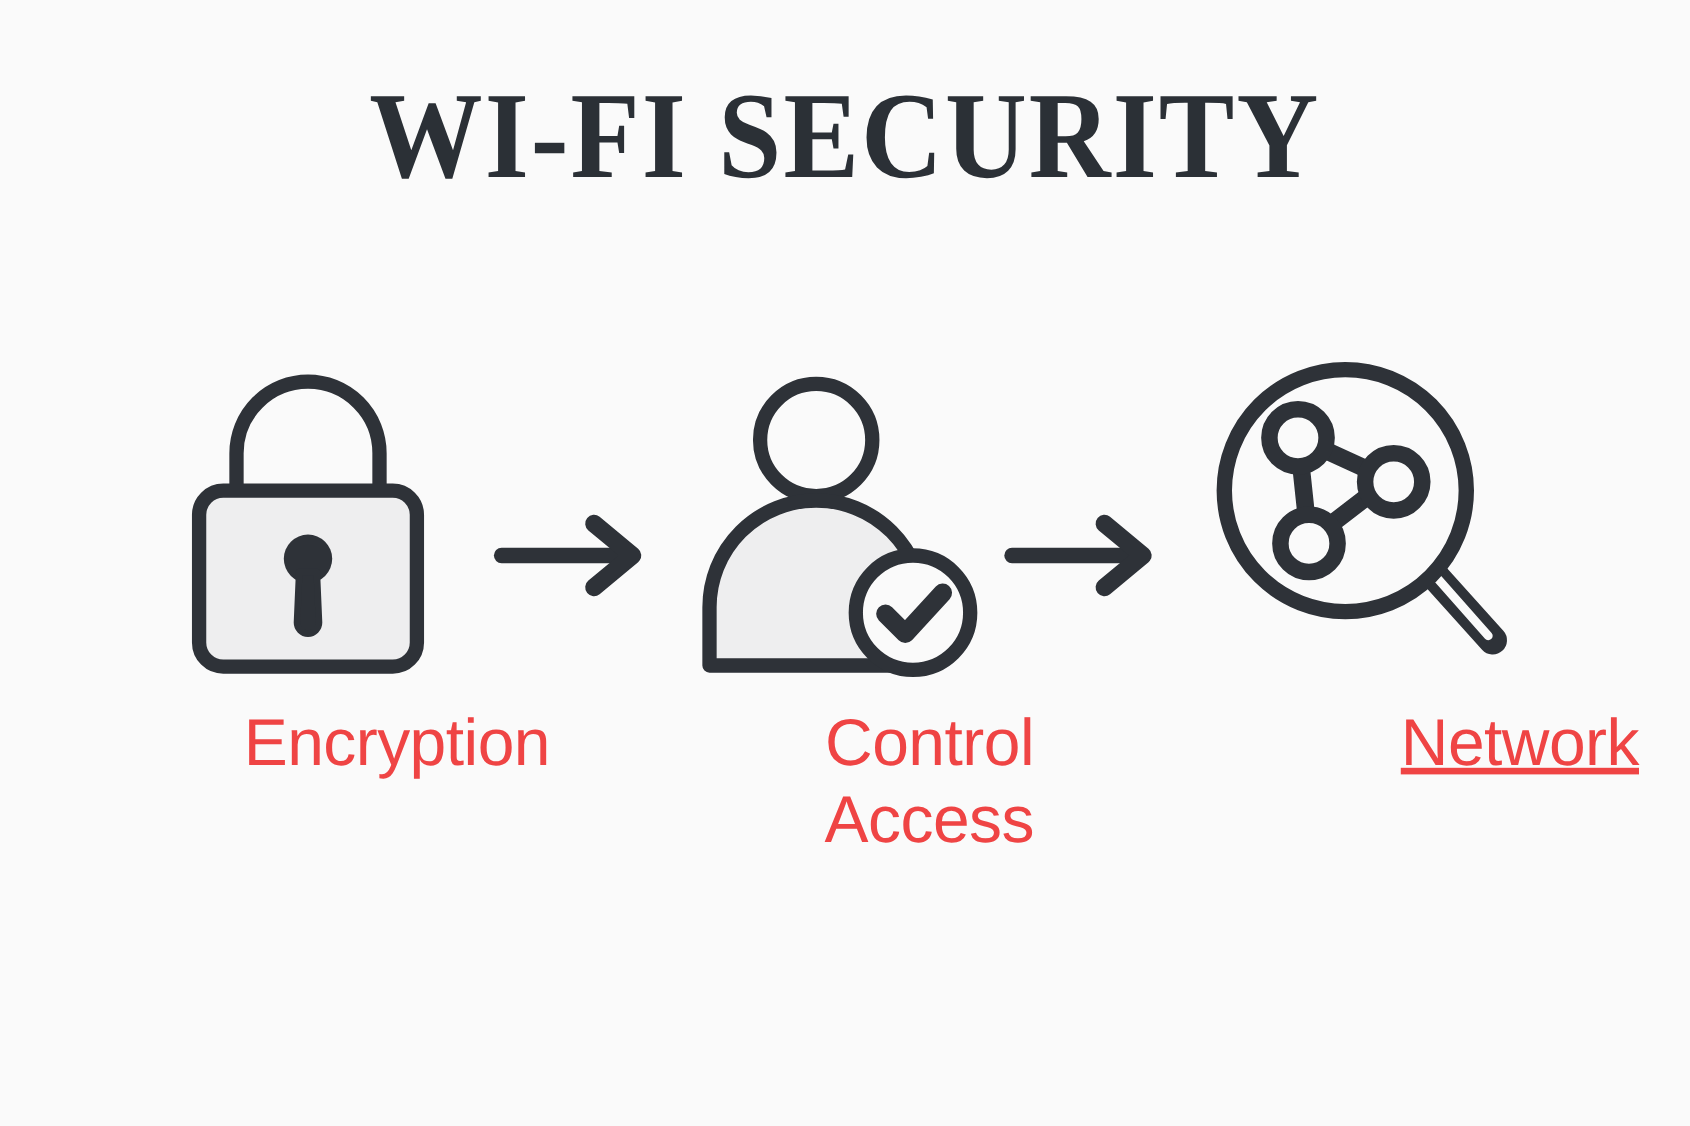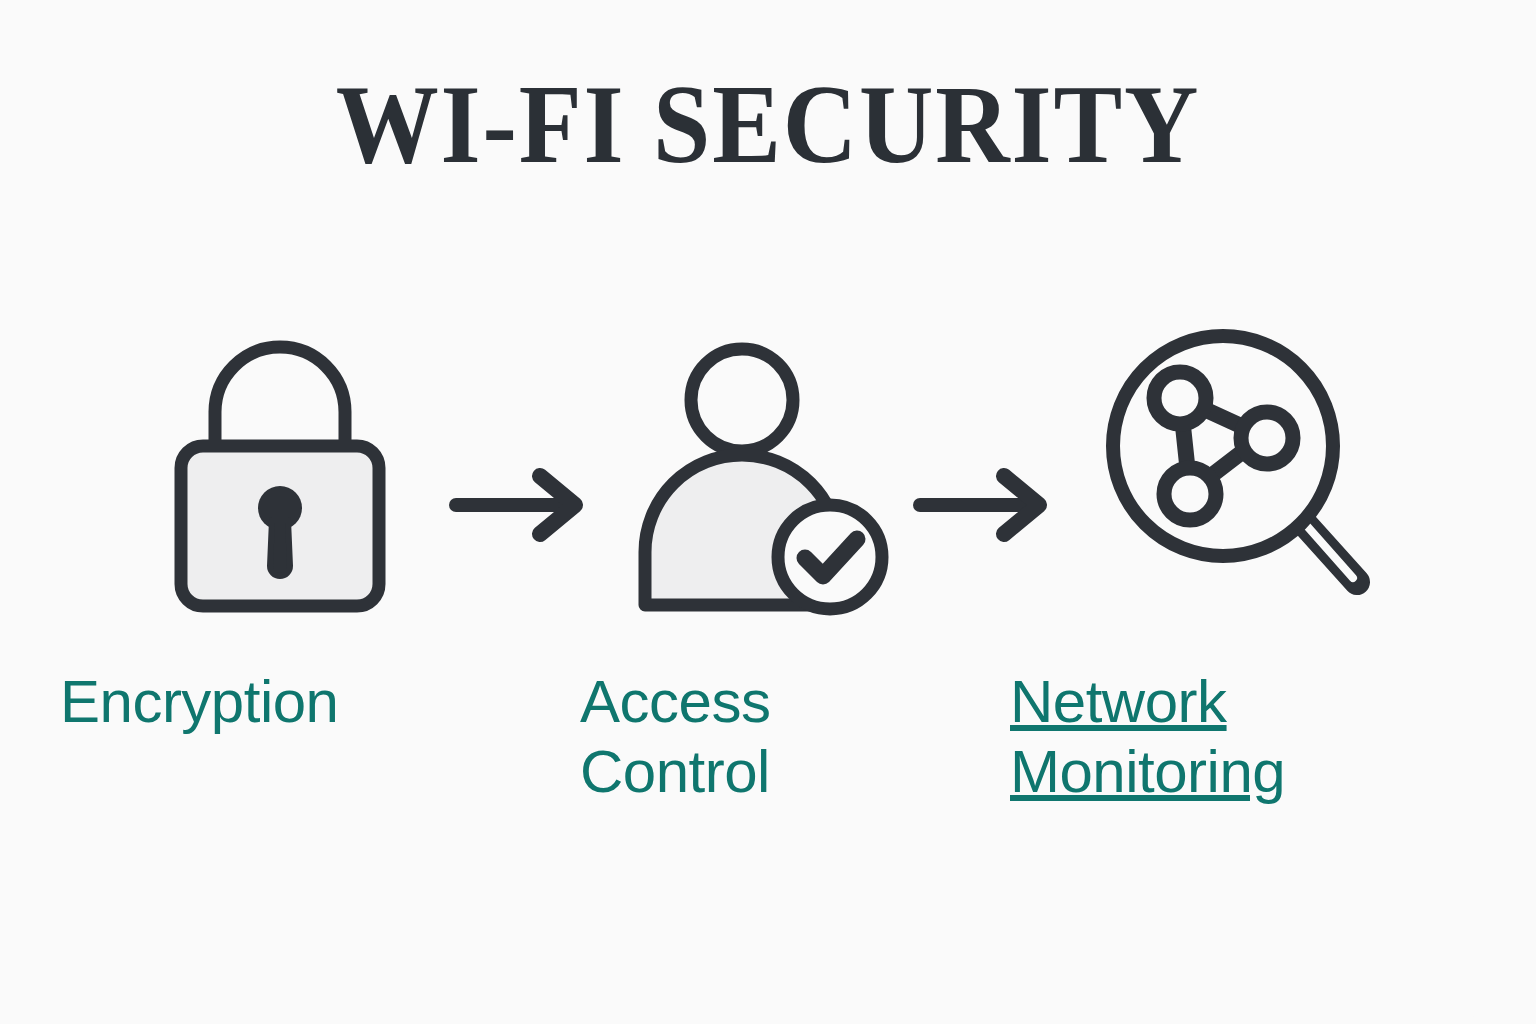--- a/index.html
+++ b/index.html
@@ -78,28 +78,27 @@
     position: absolute;
     top: 640px;
     left: 0;
     width: 1536px;
     height: 220px;
   }
 
   .label {
     position: absolute;
     top: 0;
-    text-align: left;
+    text-align: right;
     font-family: "Liberation Sans", "DejaVu Sans", sans-serif;
     font-weight: 400;
     font-size: 60px;
     line-height: 1.17;
-    color: #0f766e;
+    color: #ef4444;
     letter-spacing: -0.5px;
-    margin-top: 27px;
   }
 
   .label .line { display: block; }
 
   #label-encryption { left: 60px;   width: 440px; }
   #label-access     { left: 580px;  width: 360px; }
   #label-monitoring { left: 1010px; width: 480px; text-decoration: underline; }
 </style>
 </head>
 <body>
@@ -169,24 +168,23 @@
 
   </div>
 
   <div class="labels">
 
     <div class="label" id="label-encryption">
       <span class="line">Encryption</span>
     </div>
 
     <div class="label" id="label-access">
+      <span class="line">Control</span>
       <span class="line">Access</span>
-      <span class="line">Control</span>
     </div>
 
     <div class="label" id="label-monitoring">
       <span class="line">Network</span>
-      <span class="line">Monitoring</span>
     </div>
 
   </div>
 
 </div>
 
 </body></html>

